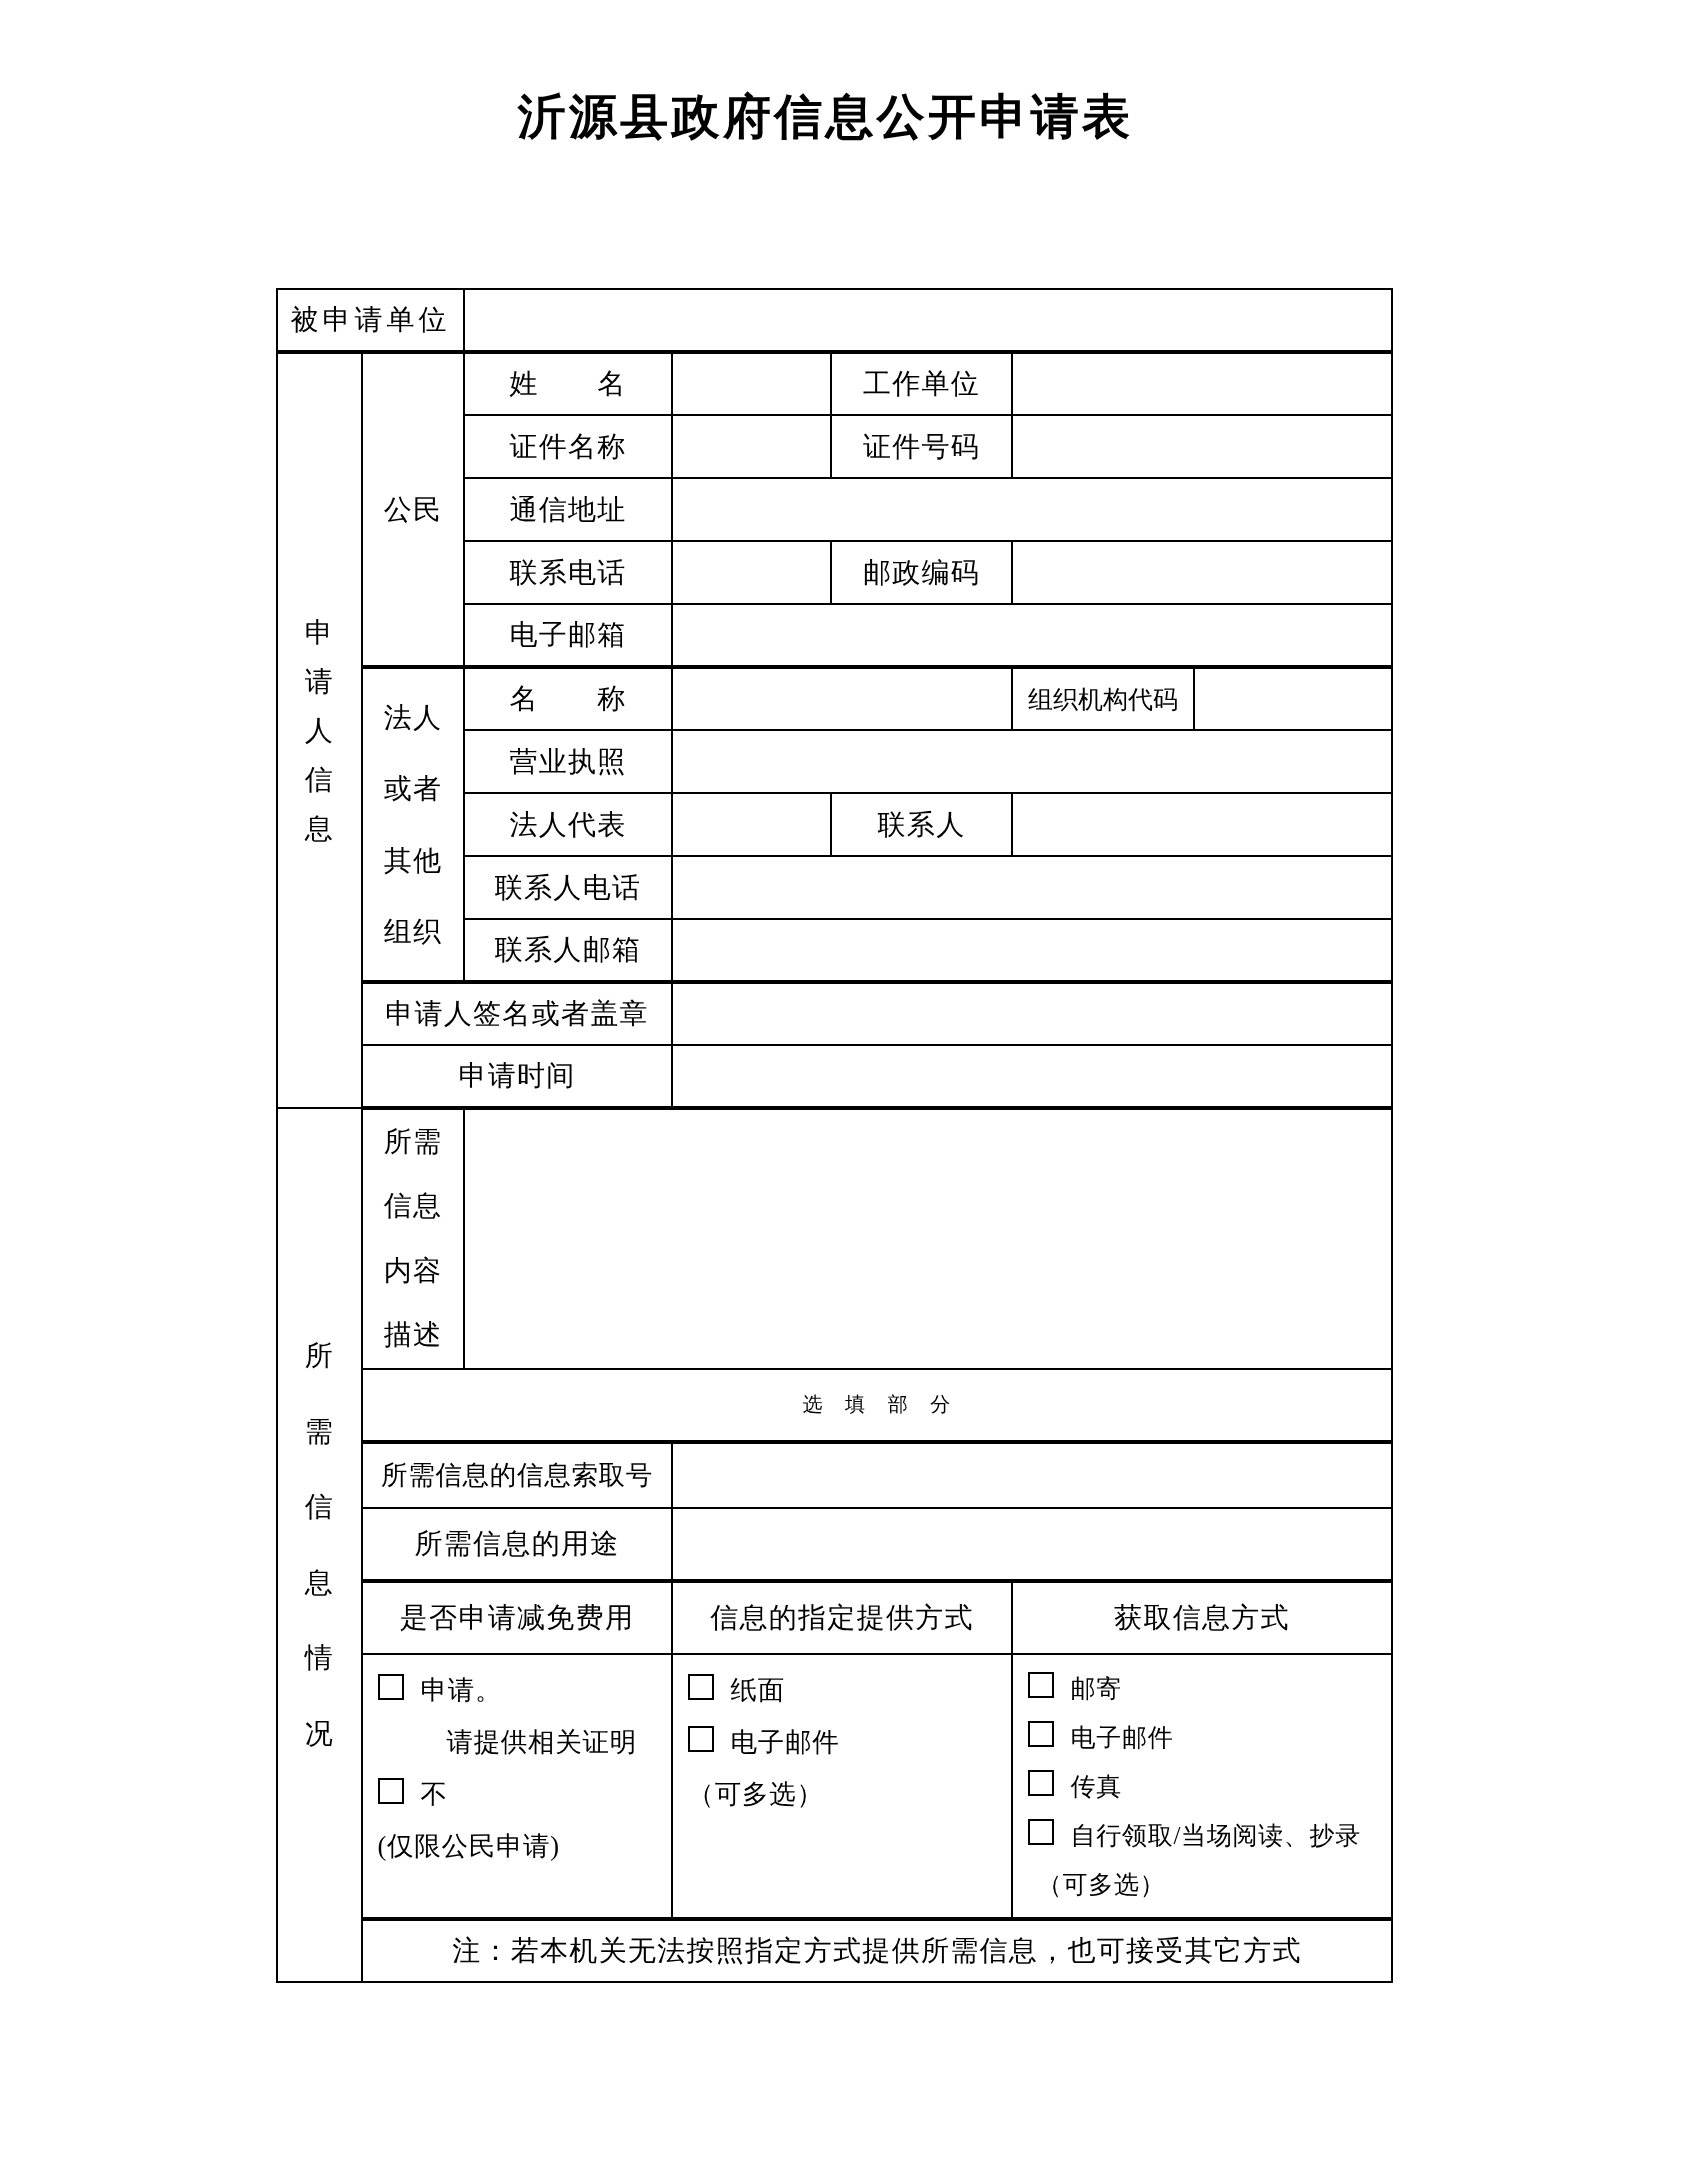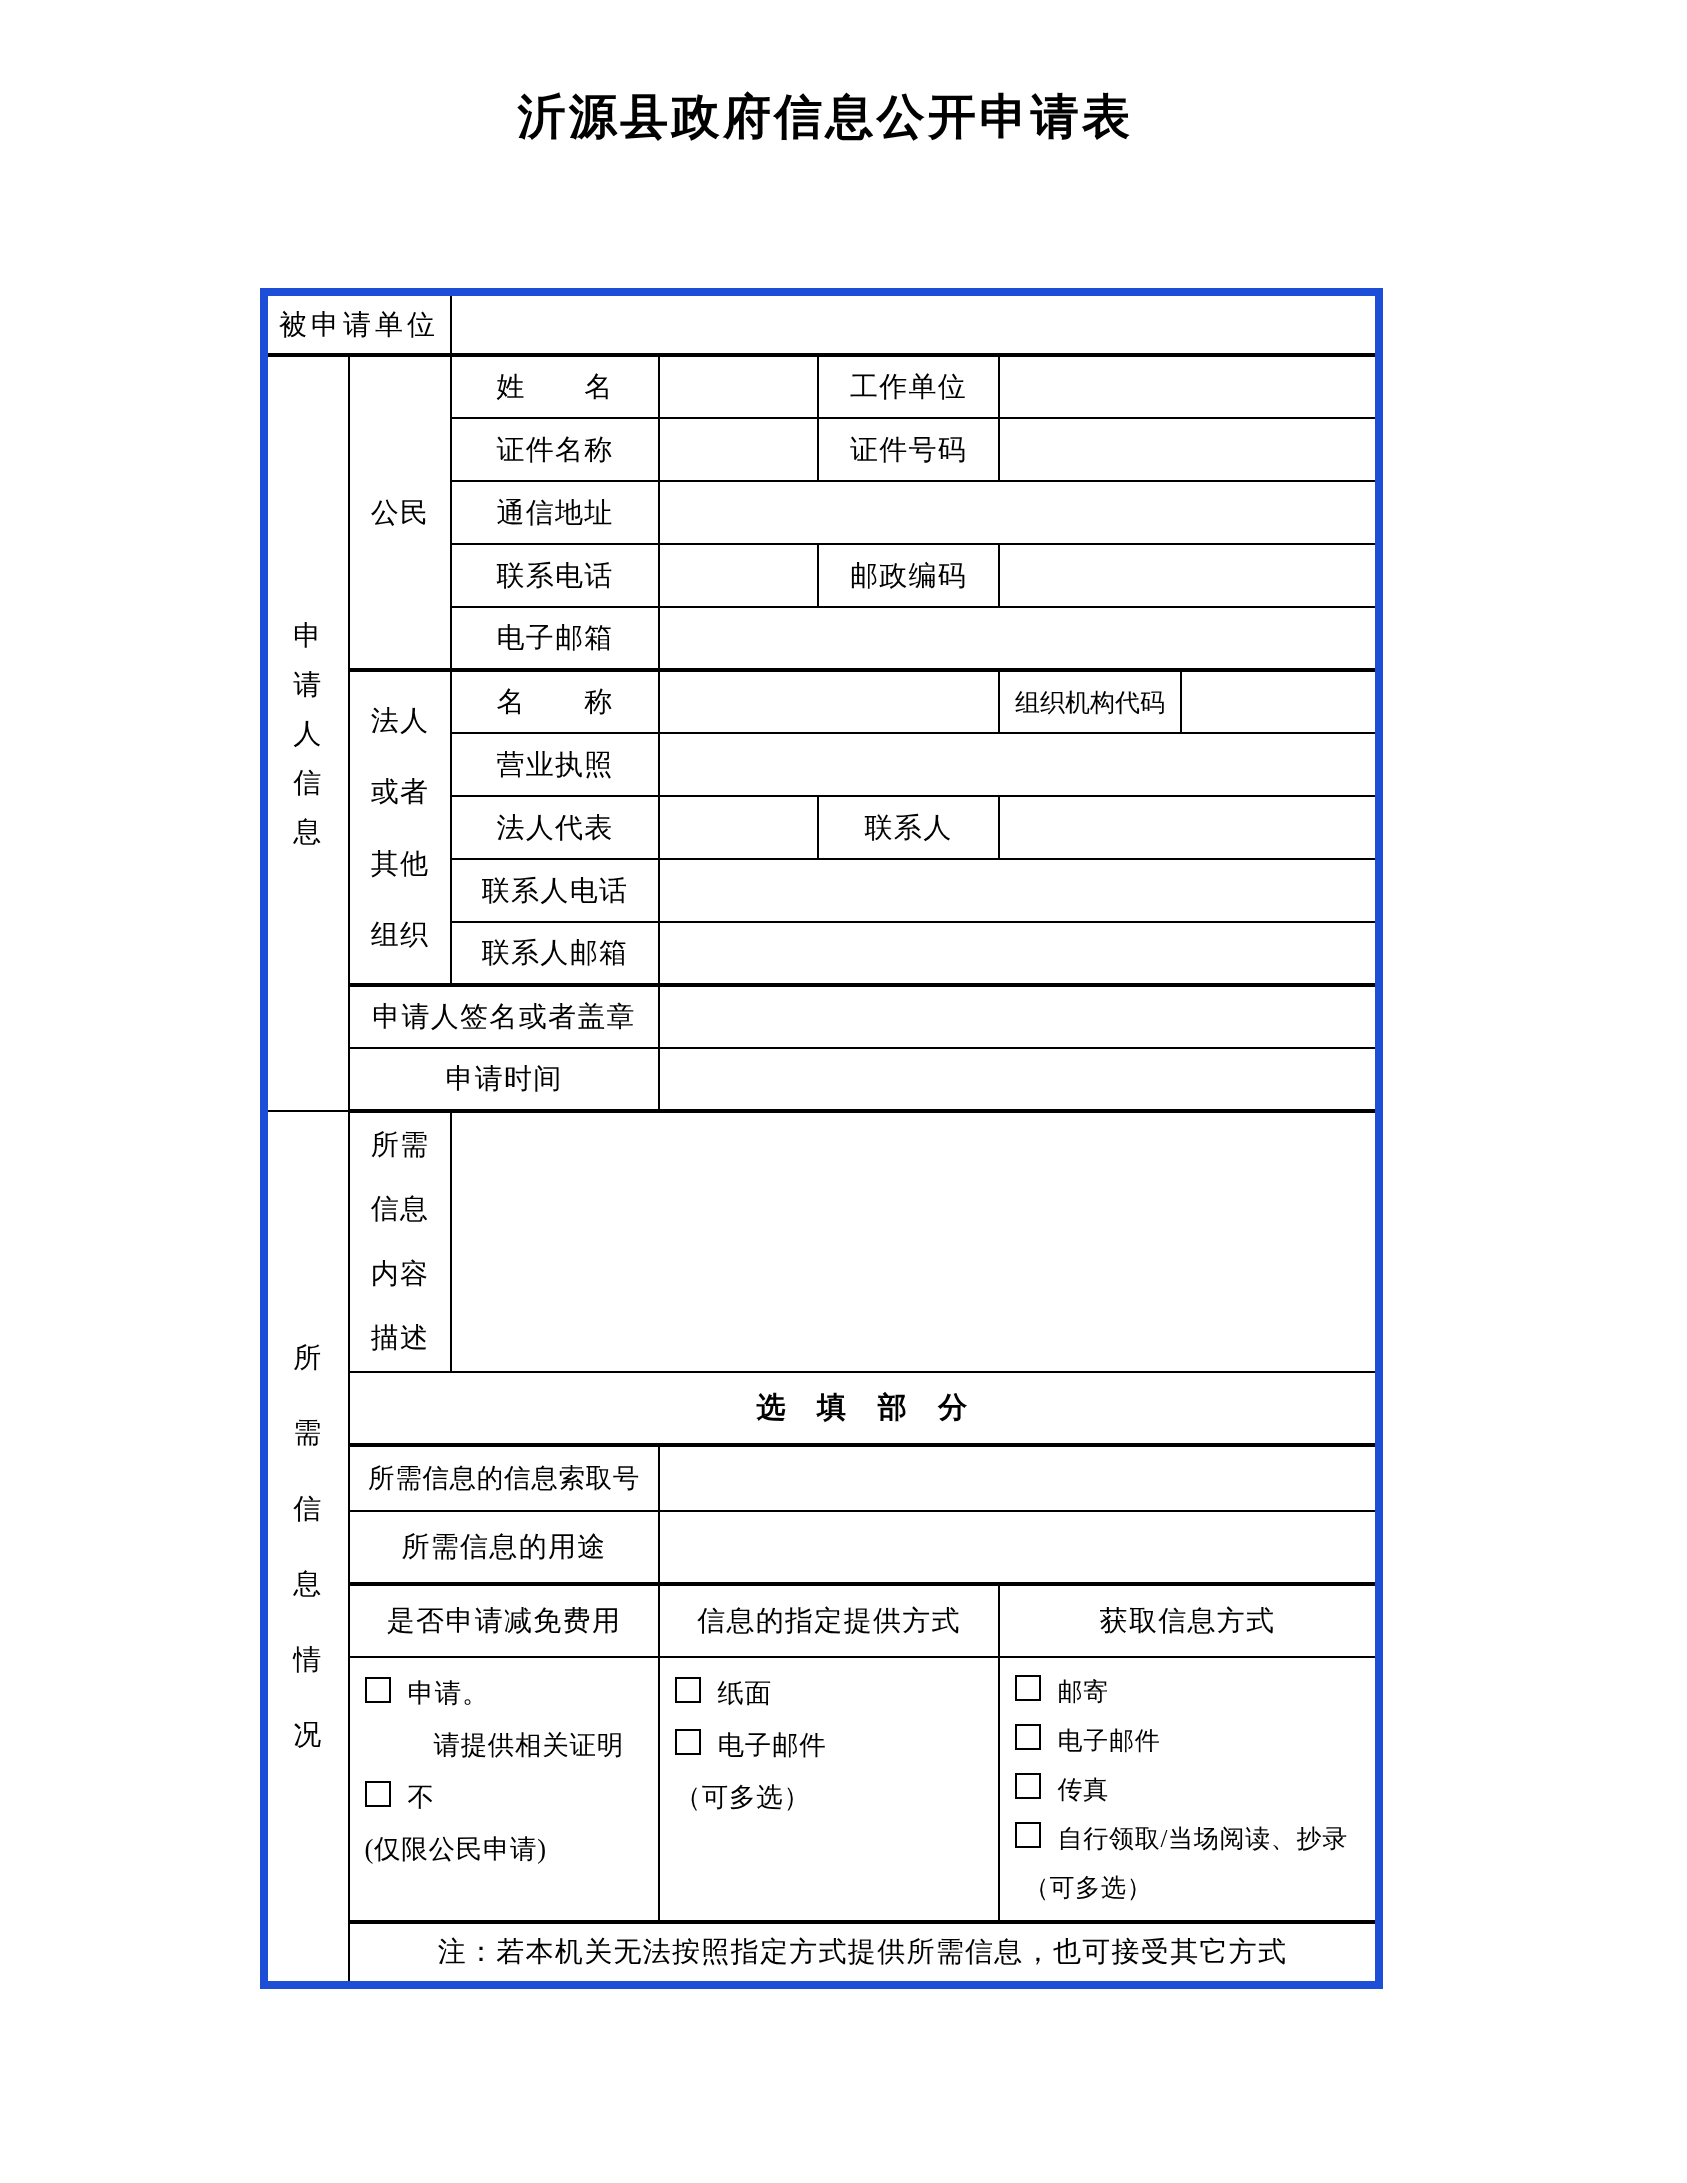--- a/index.html
+++ b/index.html
@@ -1,31 +1,31 @@
 <!DOCTYPE html>
 <html style="font-size:10.6px"><head>
 <meta charset="utf-8">
 <style>
   html,body{margin:0;padding:0;background:#ffffff;}
   body{width:1687px;height:2183px;position:relative;color:#000;
        font-family:"Liberation Serif","DejaVu Serif",serif;}
   .page{position:absolute;inset:0;background:#fff;border-radius:26px;}
   .title{position:absolute;top:85px;left:268px;width:1115px;text-align:center;
          font-size:48px;font-weight:bold;letter-spacing:3.3px;white-space:nowrap;}
-  table.form{position:absolute;top:288px;left:260px;width:1115px;
+  table.form{position:absolute;top:288px;left:276px;width:1115px;
              border-collapse:collapse;table-layout:fixed;
-             border:8px solid #1d4ed8;}
+             border:1px solid #1d4ed8;}
   td{border:2.6px solid #000;padding:0;text-align:center;vertical-align:middle;
      font-size:28px;letter-spacing:1.3px;overflow:hidden;}
   td.bb{border-bottom-width:4.6px;}
   .vlab{white-space:pre-line;line-height:1.75;}
   .vlab6{white-space:pre-line;line-height:2.7;}
   .glab{white-space:pre-line;line-height:2.55;}
   .dlab{white-space:pre-line;line-height:2.3;}
-  .optional{font-weight:bold;font-size:29px;}
+  .optional{font-weight:normal;font-size:20px;}
   .idx{font-size:26.5px;letter-spacing:0.7px;}
   .orgcode{font-size:25px;letter-spacing:0;}
   .cb{vertical-align:top;text-align:left;padding:17px 9.3px 0 14.6px;font-size:26.5px;letter-spacing:0.7px;margin-left:43px;}
   .cb3{font-size:25px;}
   .optline{margin-bottom:16px;white-space:nowrap;}
   .box{display:inline-block;width:22px;height:22px;border:2px solid #000;
        margin-right:17px;vertical-align:-1.3px;background:#fff;}
   .indent{padding-left:44px;text-align:center;}
   .noteindent{padding-left:9.3px;}
   .notecell{font-size:28px;letter-spacing:1.3px;margin-left:36px;}

